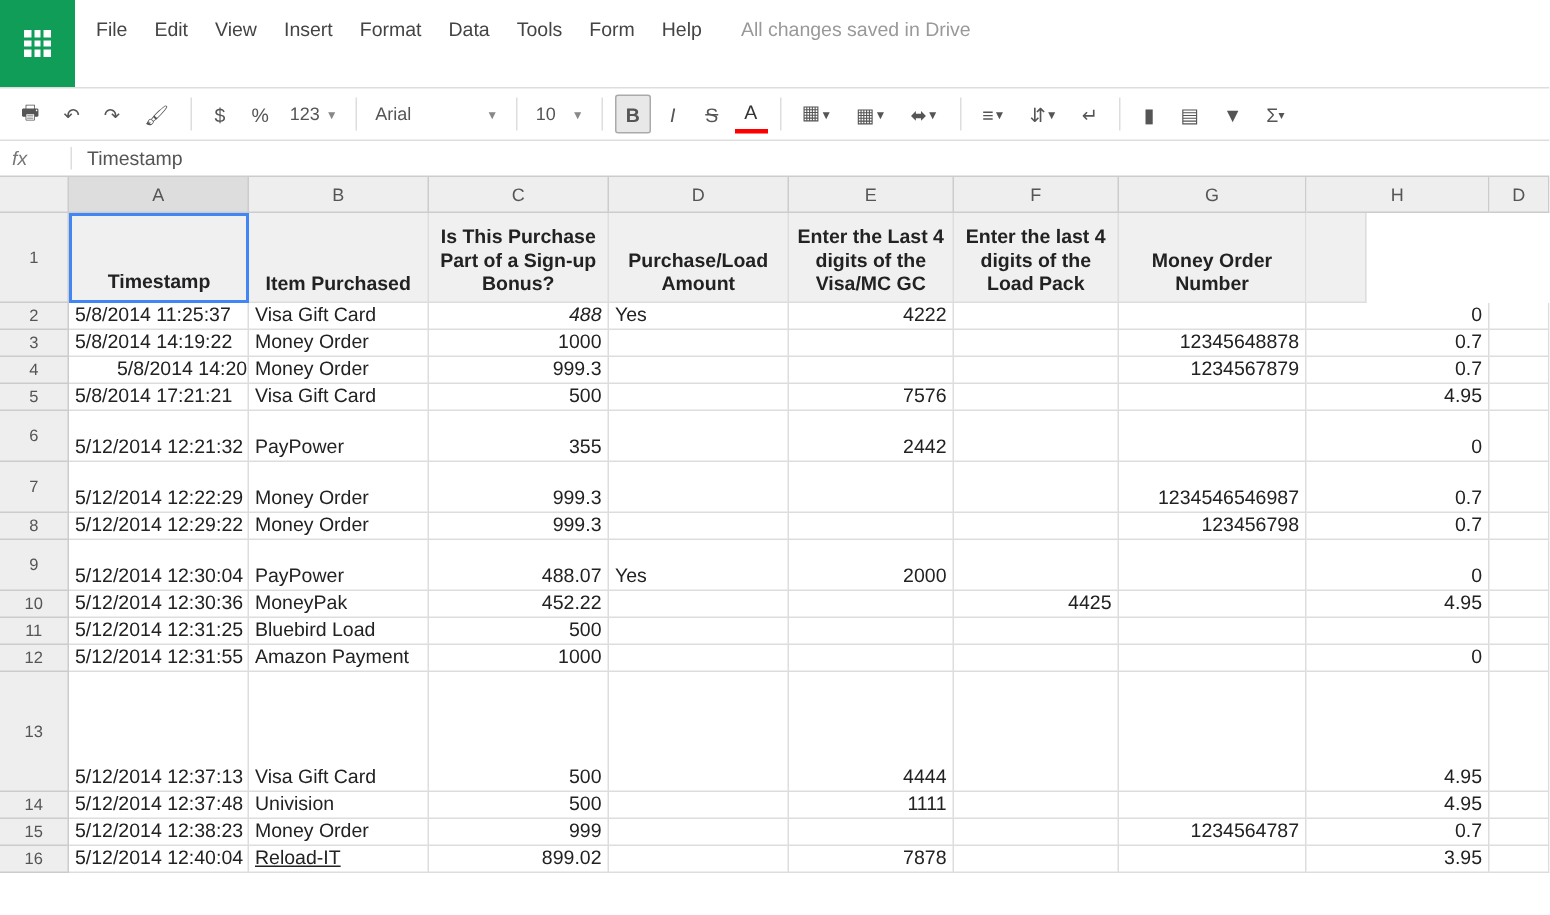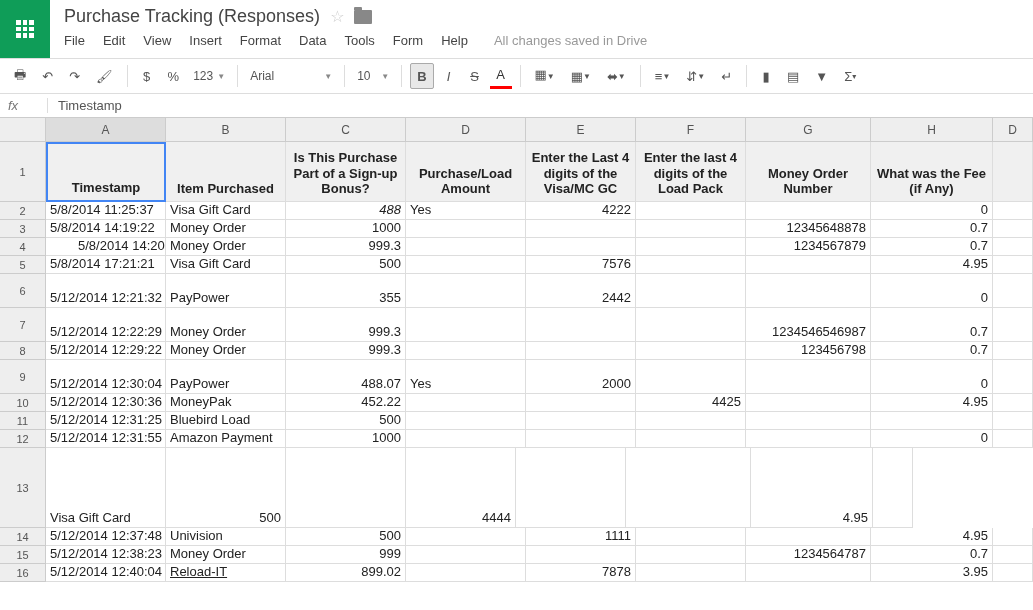--- a/index.html
+++ b/index.html
@@ -43,25 +43,20 @@
   <div class="logo">
     <svg viewBox="0 0 24 24">
         <rect x="3" y="3" width="18" height="18" fill="#fff"></rect>
         <line x1="3" y1="9" x2="21" y2="9" stroke="#0f9d58" stroke-width="2"></line>
         <line x1="3" y1="15" x2="21" y2="15" stroke="#0f9d58" stroke-width="2"></line>
         <line x1="9" y1="3" x2="9" y2="21" stroke="#0f9d58" stroke-width="2"></line>
         <line x1="15" y1="3" x2="15" y2="21" stroke="#0f9d58" stroke-width="2"></line>
       </svg>
   </div>
   <div class="header-right">
-    <div class="title-row">
-      <span class="doc-title">Purchase Tracking (Responses)</span>
-      <span class="star">☆</span>
-      <span class="folder-ic"></span>
-    </div>
     <div class="menubar">
       <span>File</span>
       <span>Edit</span>
       <span>View</span>
       <span>Insert</span>
       <span>Format</span>
       <span>Data</span>
       <span>Tools</span>
       <span>Form</span>
       <span>Help</span>
@@ -136,21 +131,20 @@
   <div id="grid-rows">
       <div class="row">
         <div class="row-h" style="height: 60px;">1</div>
         <div class="cell cA hdr sel" style="height: 60px;">Timestamp</div>
         <div class="cell cB hdr" style="height: 60px;">Item Purchased</div>
         <div class="cell cD hdr" style="height: 60px;">Is This Purchase Part of a Sign-up Bonus?</div>
         <div class="cell cC hdr" style="height: 60px;">Purchase/Load Amount</div>
         <div class="cell cE hdr" style="height: 60px;">Enter the Last 4 digits of the Visa/MC GC</div>
         <div class="cell cF hdr" style="height: 60px;">Enter the last 4 digits of the Load Pack</div>
         <div class="cell cG hdr" style="height: 60px;">Money Order Number</div>
-        <div class="cell cH hdr" style="height: 60px;">What was the Fee (if Any)</div>
         <div class="cell cI hdr" style="height: 60px;"></div>
       </div>
       <div class="row">
         <div class="row-h" style="height: 18px;">2</div>
         <div class="cell cA" style="height: 18px;">5/8/2014 11:25:37</div>
         <div class="cell cB" style="height: 18px;">Visa Gift Card</div>
         <div class="cell cC num" style="height: 18px; font-style: italic;">488</div>
         <div class="cell cD" style="height: 18px;">Yes</div>
         <div class="cell cE num" style="height: 18px;">4222</div>
         <div class="cell cF num" style="height: 18px;"></div>
@@ -273,20 +267,21 @@
         <div class="cell cC num" style="height: 18px;">1000</div>
         <div class="cell cD" style="height: 18px;"></div>
         <div class="cell cE num" style="height: 18px;"></div>
         <div class="cell cF num" style="height: 18px;"></div>
         <div class="cell cG num" style="height: 18px;"></div>
         <div class="cell cH num" style="height: 18px;">0</div>
         <div class="cell cI" style="height: 18px;"></div>
       </div>
       <div class="row">
         <div class="row-h" style="height: 80px;">13</div>
+        <div class="cell cA" style="height: 80px;">5/12/2014 12:37:13</div>
         <div class="cell cB" style="height: 80px;">Visa Gift Card</div>
         <div class="cell cC num" style="height: 80px;">500</div>
         <div class="cell cD" style="height: 80px;"></div>
         <div class="cell cE num" style="height: 80px;">4444</div>
         <div class="cell cF num" style="height: 80px;"></div>
         <div class="cell cG num" style="height: 80px;"></div>
         <div class="cell cH num" style="height: 80px;">4.95</div>
         <div class="cell cI" style="height: 80px;"></div>
       </div>
       <div class="row">

